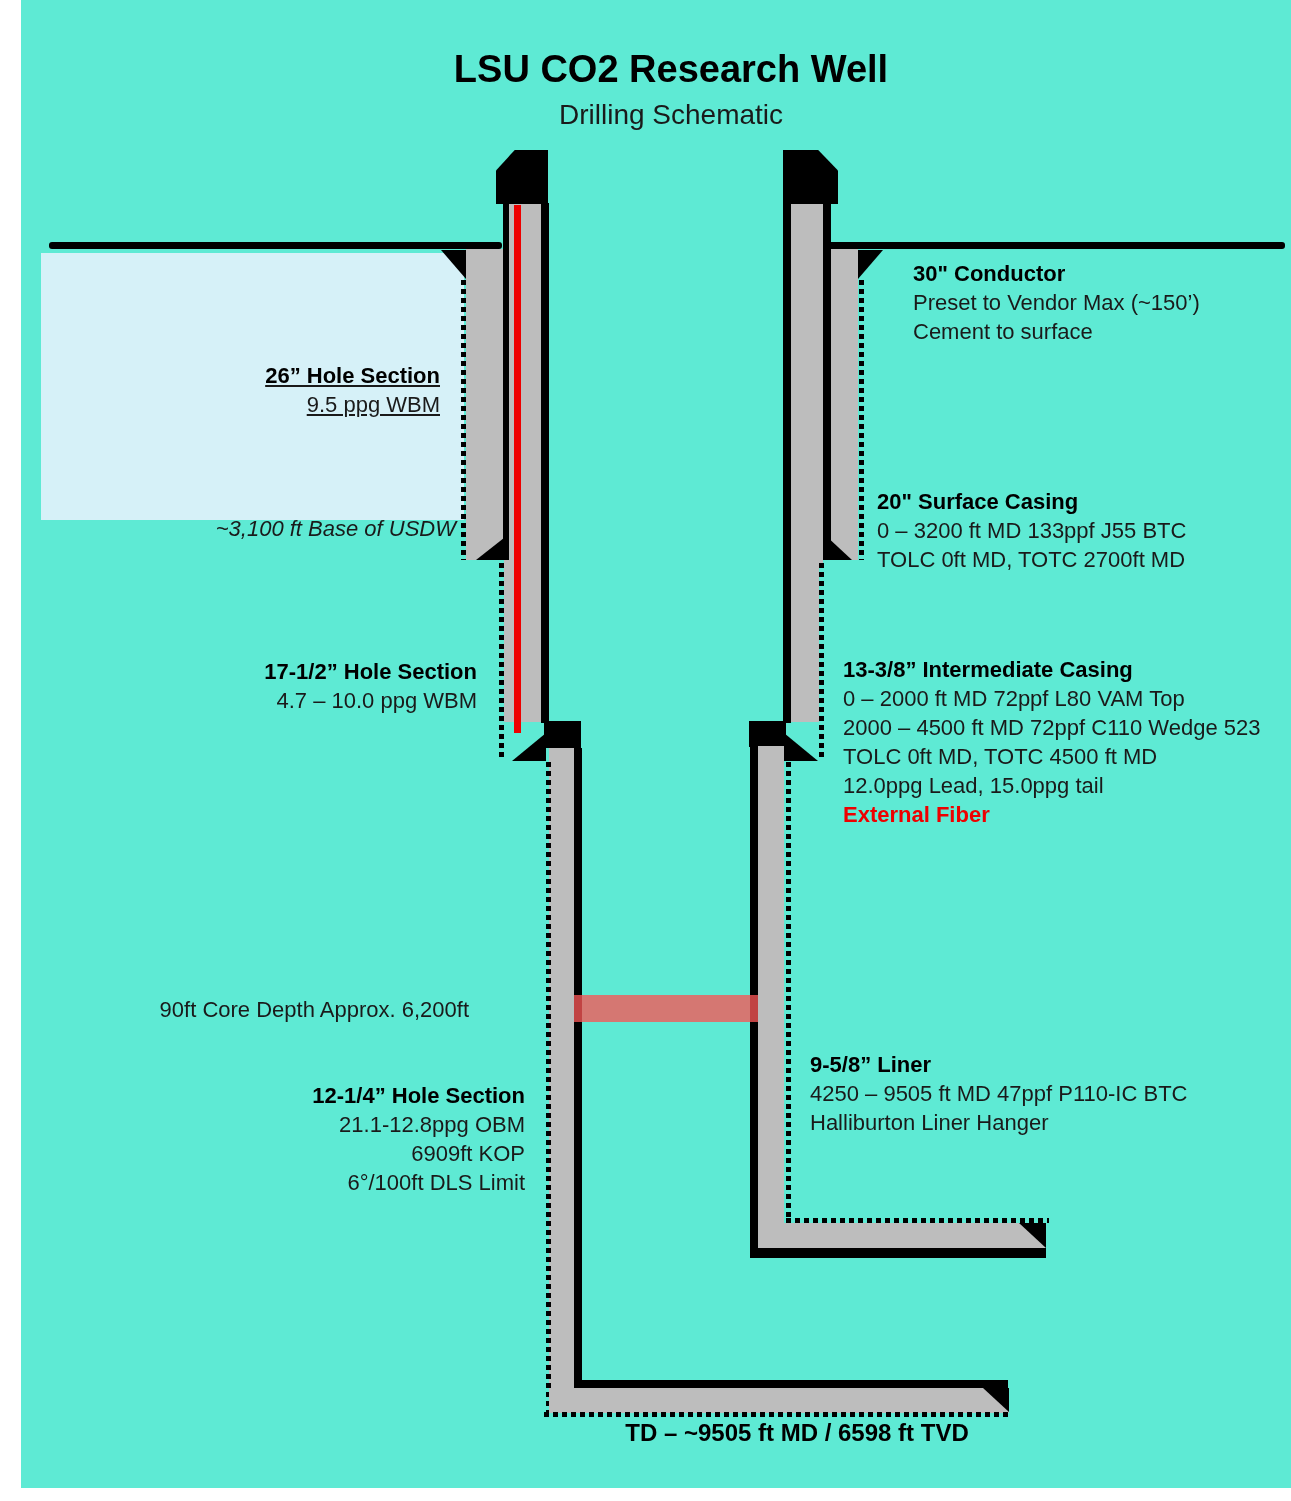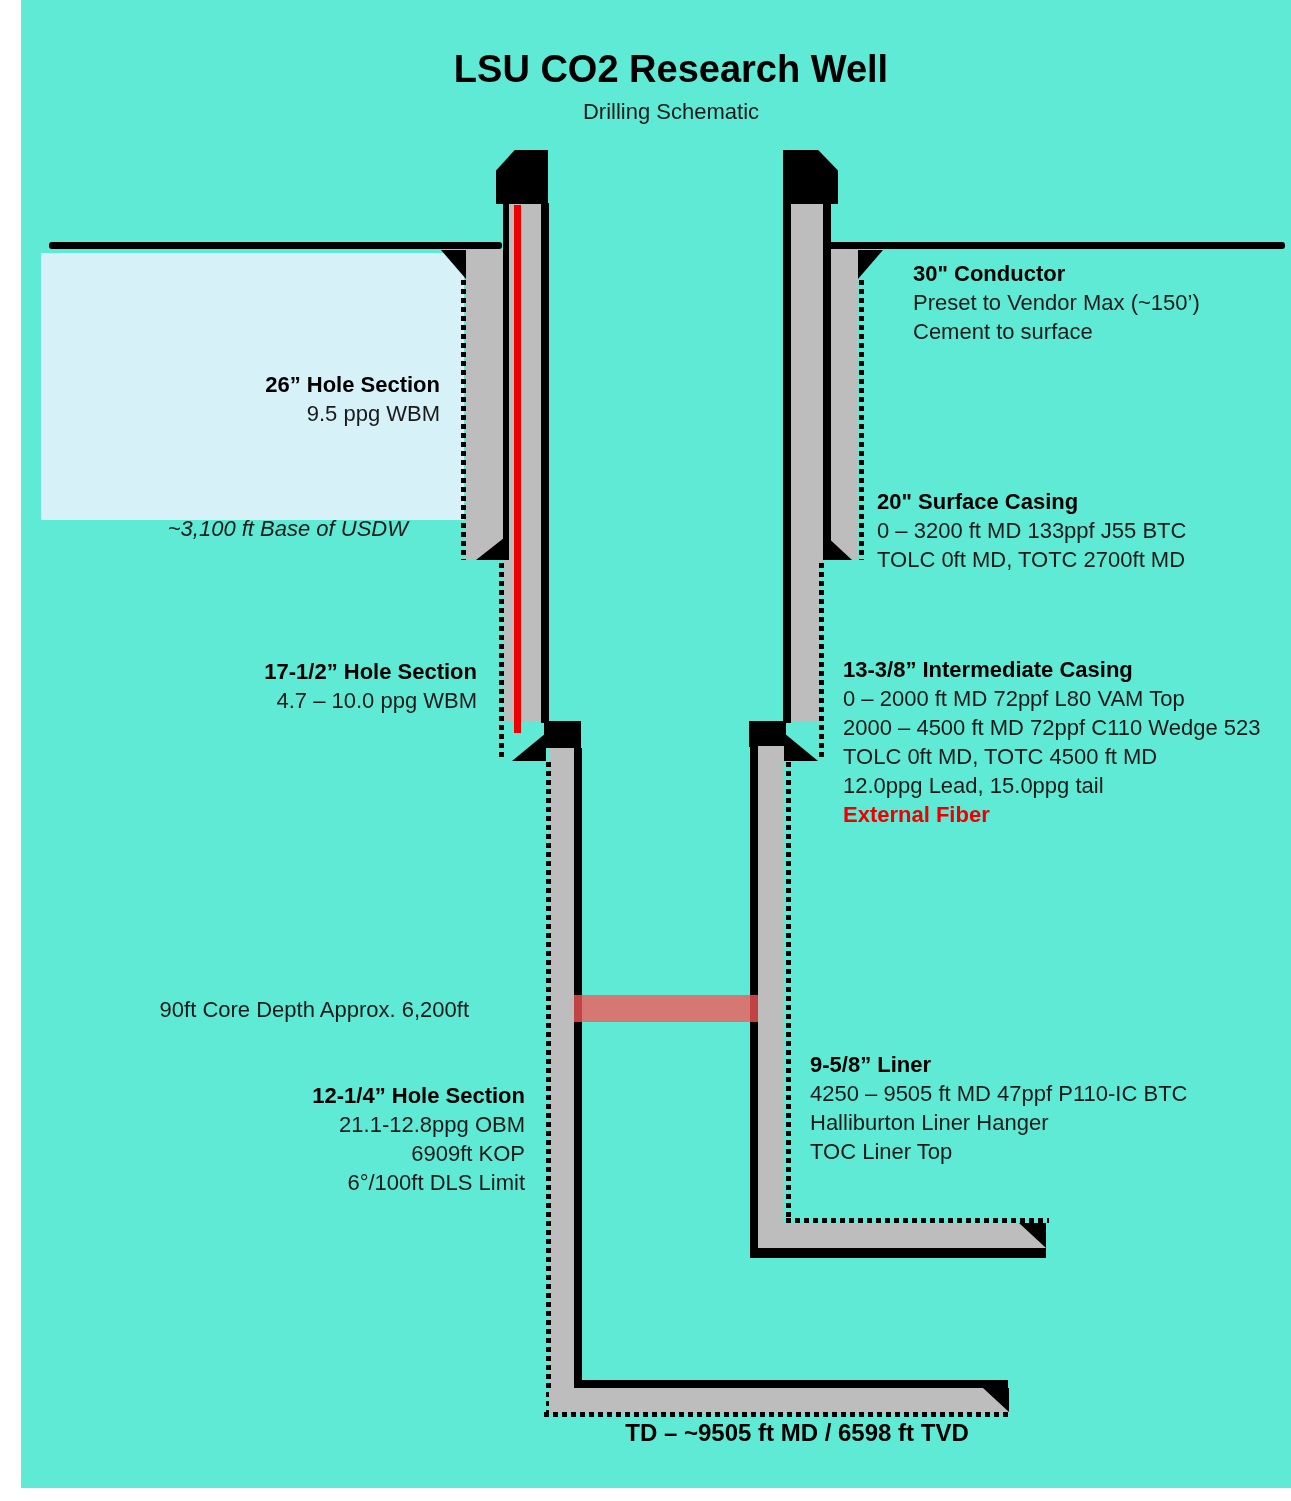--- a/index.html
+++ b/index.html
@@ -18,21 +18,21 @@
   .round{border-radius:3px;}
   .ann{position:absolute;font-size:22px;line-height:29px;white-space:nowrap;}
   .ann .ttl{font-weight:bold;color:#000;}
   .la{text-align:right;}
   .ra{text-align:left;}
   .italic{font-style:italic;}
   .redtxt{color:var(--fiber-red,#ee0000);font-weight:bold;}
   .title{position:absolute;top:48px;left:650px;transform:translateX(-50%);
          font-size:38px;font-weight:bold;color:#000;white-space:nowrap;}
   .subtitle{position:absolute;top:99px;left:650px;transform:translateX(-50%);
-         font-size:22px;color:#1a1a1a;white-space:nowrap;}
+         font-size:28px;color:#1a1a1a;white-space:nowrap;}
   .tdlabel{position:absolute;top:1419px;left:776px;transform:translateX(-50%);
          font-size:24px;font-weight:bold;color:#000;white-space:nowrap;}
 </style>
 </head>
 <body>
 
 <div id="stage">
 
   <div class="title">LSU CO2 Research Well</div>
   <div class="subtitle">Drilling Schematic</div>
@@ -93,26 +93,26 @@
   <div class="abs vdot" style="left:765px;top:762px;height:460px;"></div>
   <div class="abs black" style="left:729px;top:746px;width:8px;height:507px;"></div>
 
   <div class="abs gray" style="left:737px;top:1223px;width:288px;height:25px;"></div>
   <div class="abs black" style="left:729px;top:1248px;width:296px;height:10px;"></div>
   <div class="abs black" style="left:998px;top:1223px;width:27px;height:25px;clip-path:polygon(0 0,100% 0,100% 100%);"></div>
   <div class="abs hdot" style="left:765px;top:1218px;width:263px;"></div>
 
   <div class="abs corebar" style="left:553px;top:995px;width:184px;height:27px;"></div>
 
-  <div class="ann la" style="right:872px;top:370px;">
+  <div class="ann la" style="right:872px;top:361px;text-decoration:underline;">
     <div class="ttl">26” Hole Section</div>
     <div>9.5 ppg WBM</div>
   </div>
 
-  <div class="ann la italic" style="right:904px;top:514px;">
+  <div class="ann la italic" style="right:856px;top:514px;">
     <div>~3,100 ft Base of USDW</div>
   </div>
 
   <div class="ann la" style="right:835px;top:657px;">
     <div class="ttl">17-1/2” Hole Section</div>
     <div>4.7 – 10.0 ppg WBM</div>
   </div>
 
   <div class="ann la" style="right:843px;top:995px;">
     <div>90ft Core Depth Approx. 6,200ft</div>
@@ -143,18 +143,17 @@
     <div>2000 – 4500 ft MD 72ppf C110 Wedge 523</div>
     <div>TOLC 0ft MD, TOTC 4500 ft MD</div>
     <div>12.0ppg Lead, 15.0ppg tail</div>
     <div class="redtxt">External Fiber</div>
   </div>
 
   <div class="ann ra" style="left:789px;top:1050px;">
     <div class="ttl">9-5/8” Liner</div>
     <div>4250 – 9505 ft MD 47ppf P110-IC BTC</div>
     <div>Halliburton Liner Hanger</div>
-    <div>TOC Liner Top</div>
   </div>
 
   <div class="tdlabel">TD – ~9505 ft MD / 6598 ft TVD</div>
 
 </div>
 
 </body></html>

